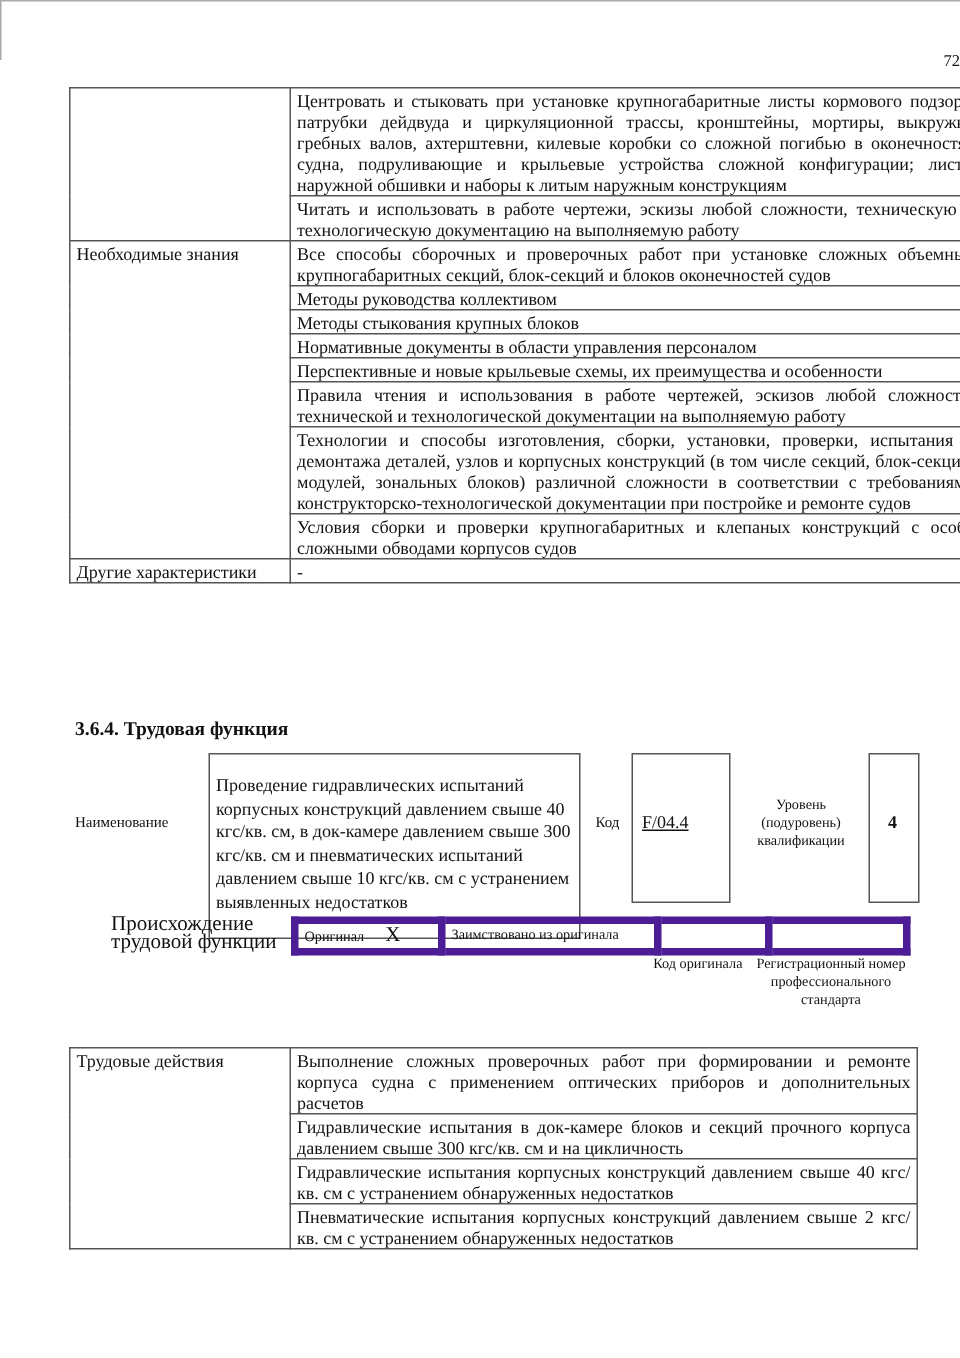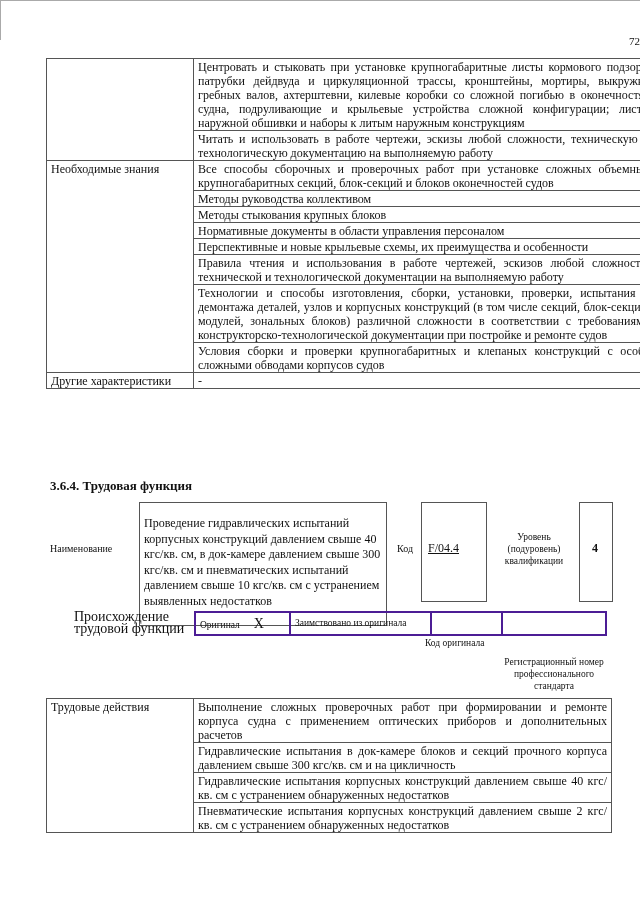--- a/index.html
+++ b/index.html
@@ -26,24 +26,24 @@
     border: 1px solid #555; padding: 13px 4px; font-size: 12px; line-height: 15.6px; }
   .code-label { position: absolute; left: 397px; top: 543px; font-size: 10px; }
   .code-box { position: absolute; left: 421px; top: 502px; width: 64px; height: 98px; border: 1px solid #555; }
   .code-val { position: absolute; left: 428px; top: 541px; font-size: 12px; text-decoration: underline; }
   .level-label { position: absolute; left: 496px; top: 531px; width: 76px; text-align: center; font-size: 9.5px; line-height: 12px; }
   .level-box { position: absolute; left: 579px; top: 502px; width: 32px; height: 98px; border: 1px solid #555; }
   .level-val { position: absolute; left: 579px; top: 541px; width: 32px; text-align: center; font-size: 12px; font-weight: bold; }
 
   .origin-label { position: absolute; left: 50px; top: 611px; font-size: 14px; line-height: 12px; width: 135px; margin-left: 24px; }
   table.origin { position: absolute; left: 194px; top: 611px; width: 413px; height: 25px; border-collapse: collapse; font-size: 9.5px; }
-  table.origin td { border: 2px solid #4c1d95; padding: 0 4px; vertical-align: middle; }
+  table.origin td { border: 5px solid #4c1d95; padding: 0 4px; vertical-align: middle; }
   .origin-x { font-size: 14px; font-family: "Liberation Serif", serif; margin-left: 14px; }
-  .caption-code { position: absolute; left: 425px; top: 637px; width: 70px; text-align: left; font-size: 9.5px; line-height: 12px; }
-  .caption-reg { position: absolute; left: 500px; top: 637px; width: 108px; text-align: center; font-size: 9.5px; line-height: 12px; margin-top: 19px; }
+  .caption-code { position: absolute; left: 425px; top: 637px; width: 70px; text-align: right; font-size: 9.5px; line-height: 12px; }
+  .caption-reg { position: absolute; left: 500px; top: 637px; width: 108px; text-align: center; font-size: 9.5px; line-height: 12px; }
 </style>
 </head>
 <body>
 
 <div class="page-edge-top"></div>
 <div class="page-edge-left"></div>
 
 <div class="page-number">72</div>
 
 <table class="grid" id="skills-table">

